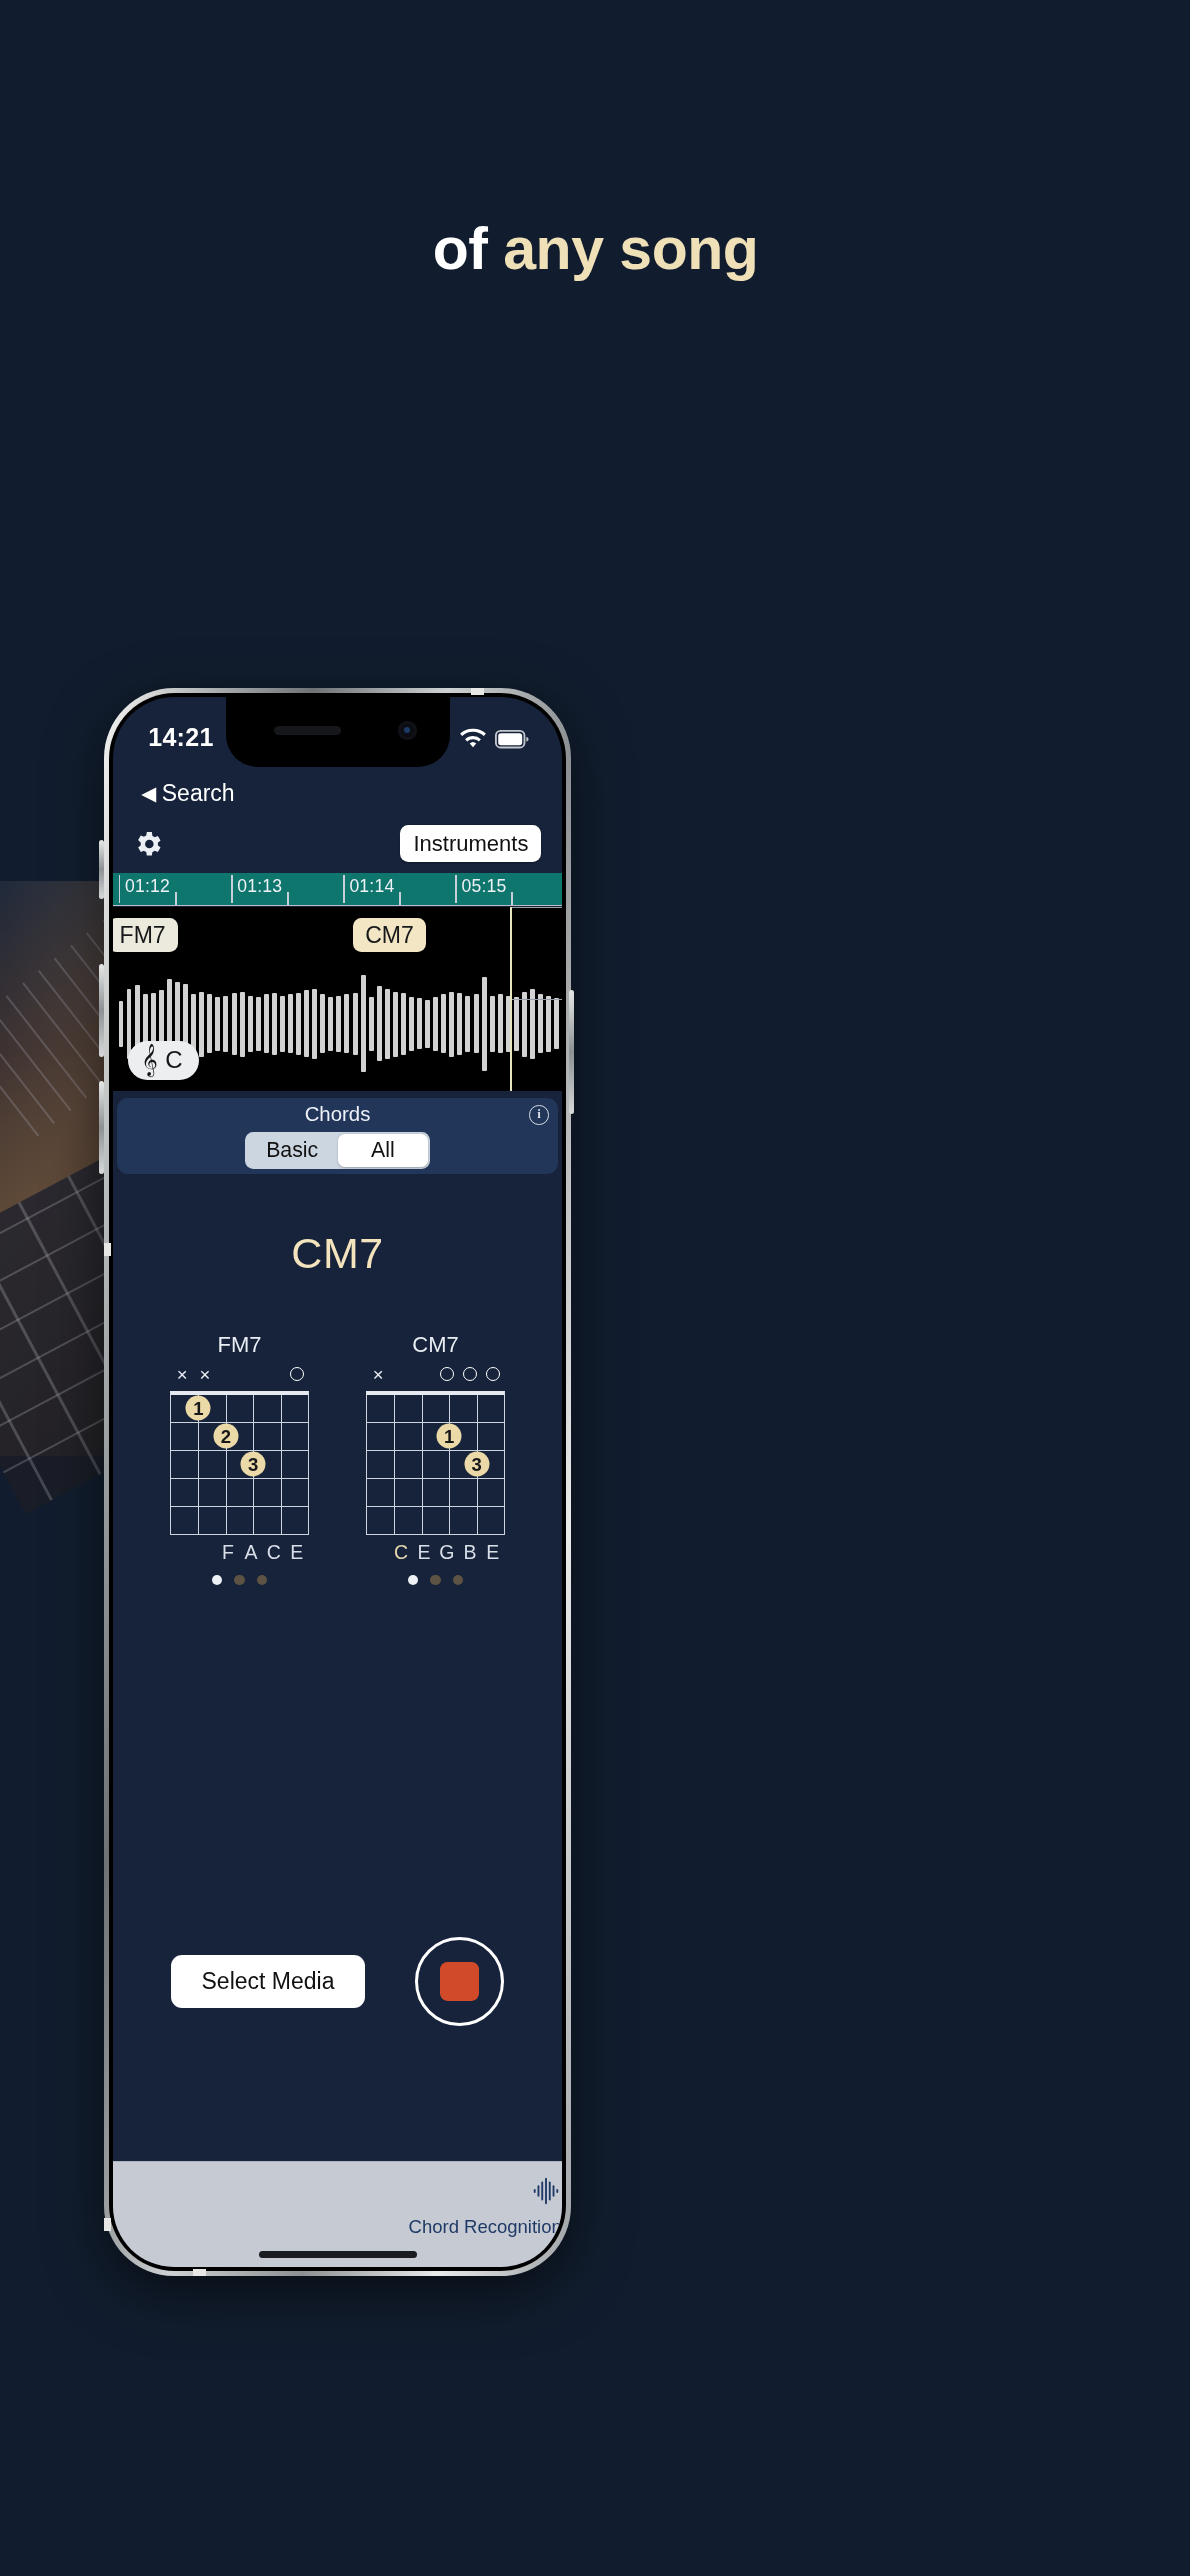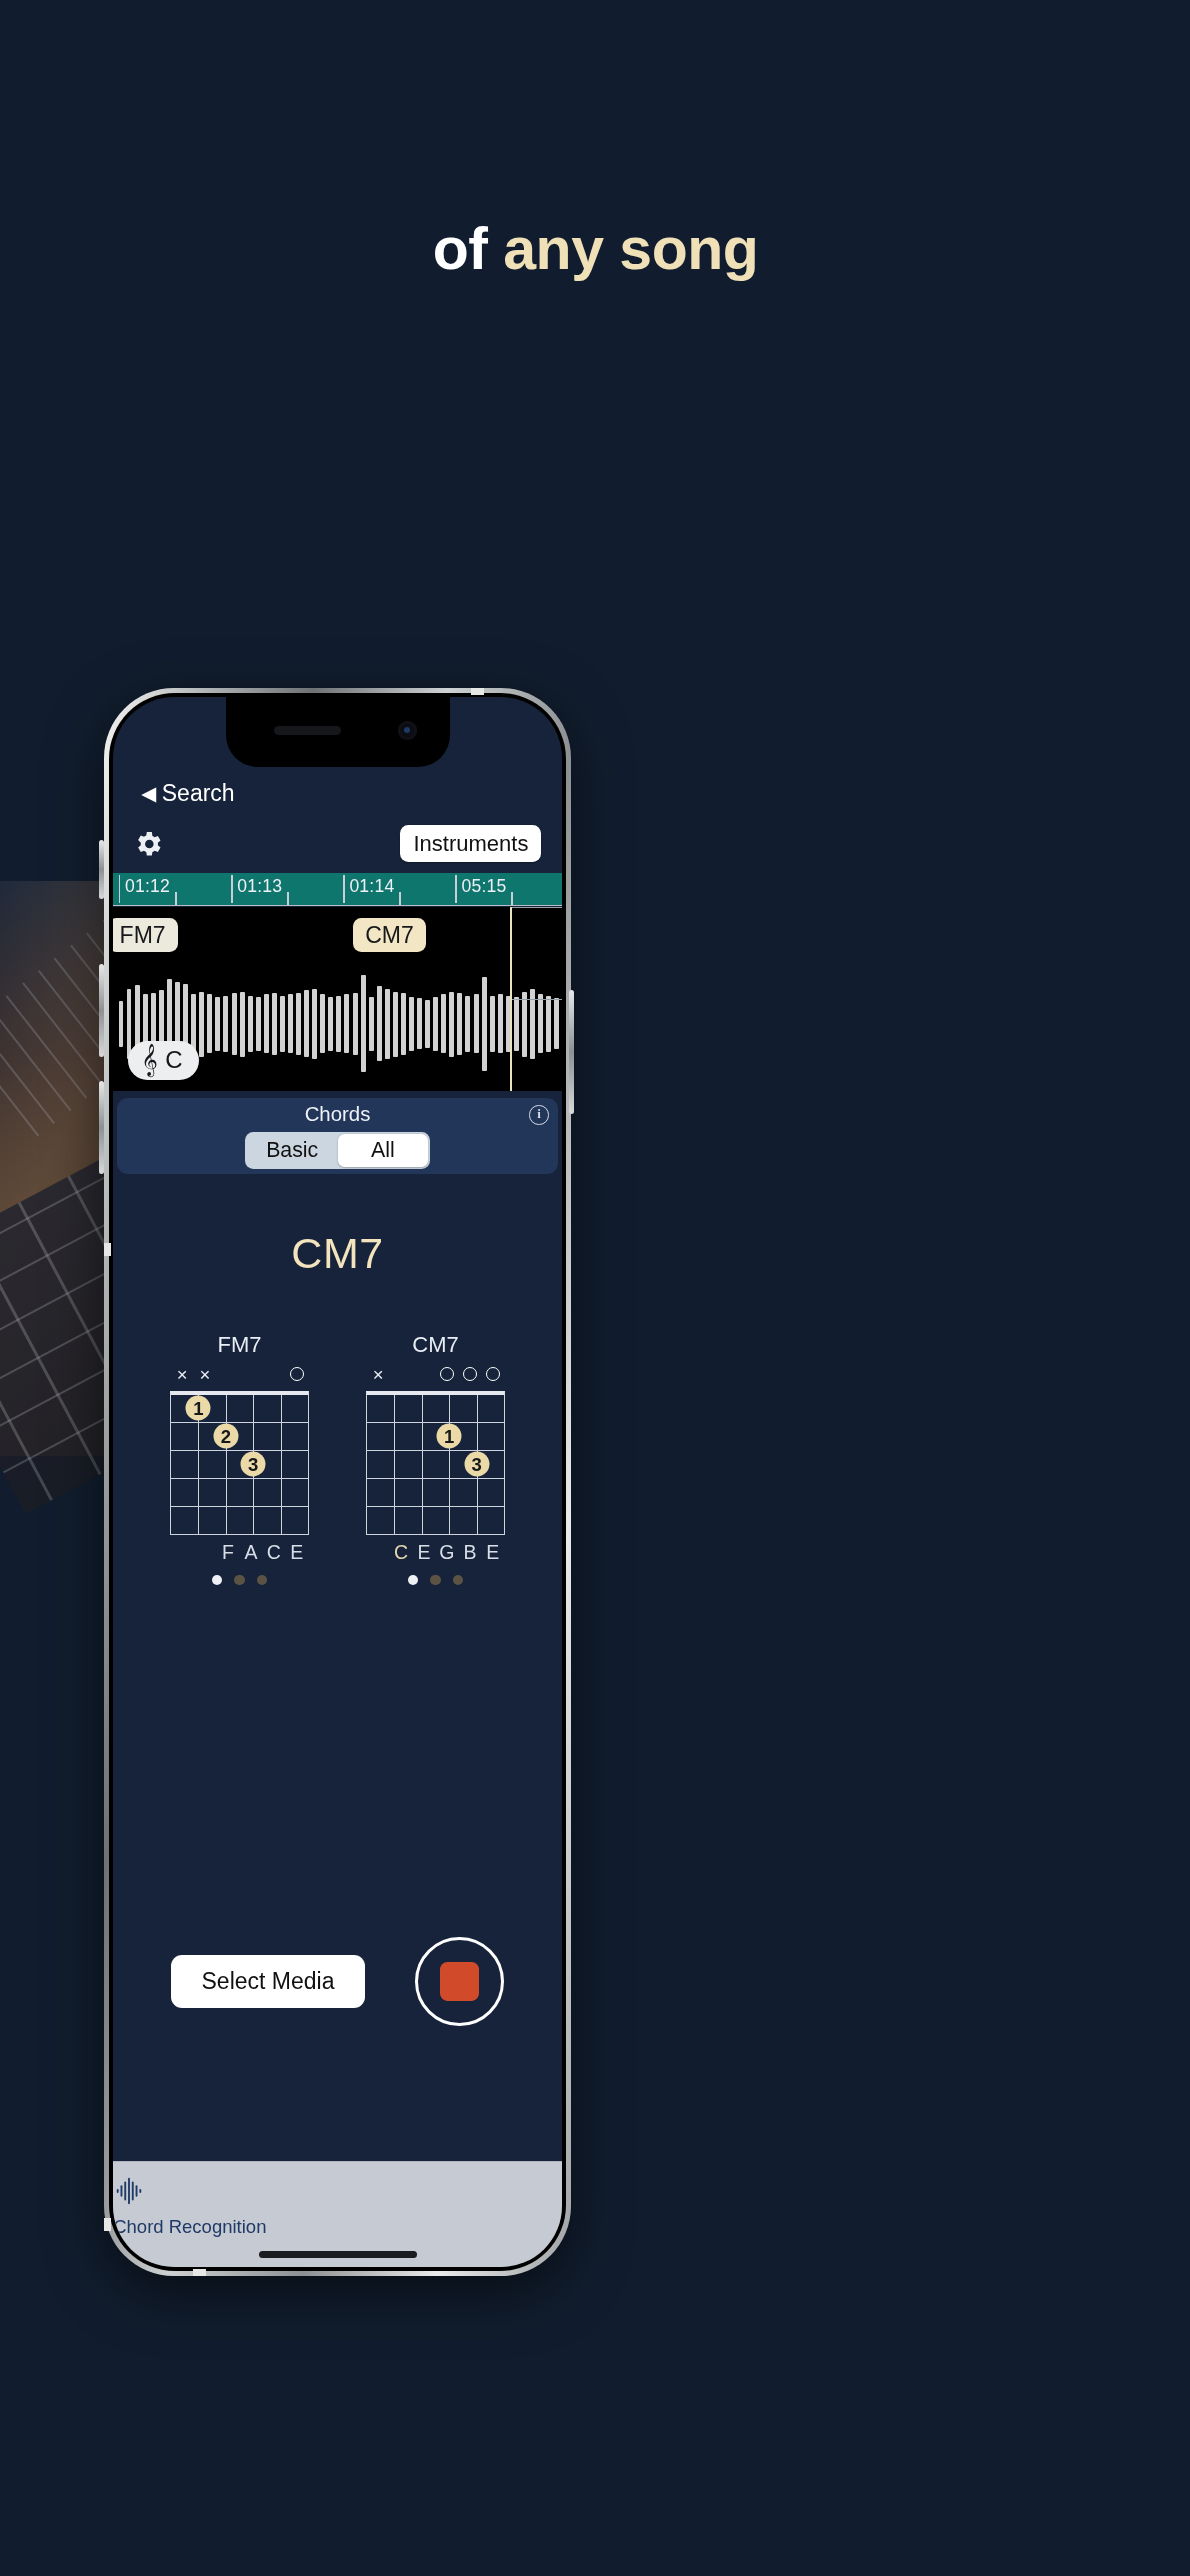--- a/index.html
+++ b/index.html
@@ -268,21 +268,21 @@
     border: 3.7px solid #fff; display:flex; align-items:center; justify-content:center;
   }
   .rec-btn i { width: 39px; height: 39px; border-radius: 7.4px; background:#d14b2b; display:block; }
 
   
   .tabbar {
     position: absolute; left:0; bottom:0; width:100%; height: 106px;
     background:#c6cbd3; display:flex; z-index: 5;
     border-top: 0.9px solid #aeb4bd;
   }
-  .tab { flex:1; display:flex; flex-direction:column; align-items:flex-start; padding-top: 13px; gap: 6.5px; }
+  .tab { flex:1; display:flex; flex-direction:column; align-items:flex-end; padding-top: 13px; gap: 6.5px; }
   .tab-label { font-size: 18.5px; }
   .tab.active .tab-label { color:#1f3a66; }
   .tab.inactive .tab-label { color:#787d85; }
   .home-ind {
     position:absolute; left:50%; transform: translateX(-50%); bottom: 9.3px;
     width: 158px; height: 6.5px; border-radius: 3.7px; background: #1a1c20;
   }
 </style>
 </head>
 <body>
@@ -324,20 +324,43 @@
 
   <div class="phone">
     <div class="phone-inner">
       <div class="screen">
 
         <div class="notch">
           <div class="speaker"></div>
           <div class="cam"></div>
         </div>
 
+        <div class="statusbar">
+          <div class="sb-time">14:21</div>
+          <div class="sb-right">
+            <div class="rec-dot"></div>
+            <span class="ico-plane">
+              <svg width="26" height="24" viewBox="0 0 24 24" fill="#fff">
+                  <path d="M21 16v-2l-8-5V3.5a1.5 1.5 0 0 0-3 0V9l-8 5v2l8-2.5V19l-2 1.5V22l3.5-1 3.5 1v-1.5L13 19v-5.5z"></path>
+                </svg>
+            </span>
+            <span class="ico-wifi">
+              <svg width="28" height="22" viewBox="0 0 24 20" fill="#fff">
+                  <path d="M12 17.5l3-3.4a4.4 4.4 0 0 0-6 0zM12 10.2c2 0 3.9.75 5.3 2.05l1.9-2.1A10.6 10.6 0 0 0 12 7.3c-2.7 0-5.2 1-7.2 2.85l1.9 2.1A7.8 7.8 0 0 1 12 10.2zM12 3.4c3.8 0 7.3 1.45 9.9 3.85L23.7 5.1A16.3 16.3 0 0 0 12 .6 16.3 16.3 0 0 0 .3 5.1L2.1 7.25A14.3 14.3 0 0 1 12 3.4z"></path>
+                </svg>
+            </span>
+            <span class="ico-batt">
+              <svg width="35" height="20.4" viewBox="0 0 38 22">
+                <rect x="1" y="2" width="31" height="18" rx="5" fill="none" stroke="#ffffff" stroke-width="2" opacity="0.75"></rect>
+                <rect x="3.5" y="4.5" width="26" height="13" rx="3" fill="#ffffff"></rect>
+                <path d="M34 8.5v5c1.6-.4 2.4-1.2 2.4-2.5S35.6 8.9 34 8.5z" fill="#ffffff" opacity="0.75"></path>
+              </svg>
+            </span>
+          </div>
+        </div>
 
         <div class="backbar">
           <div class="back-link">
             <span class="back-caret">◀</span>
             <span>Search</span>
           </div>
         </div>
 
         <div class="toolbar">
           <span class="gear">

